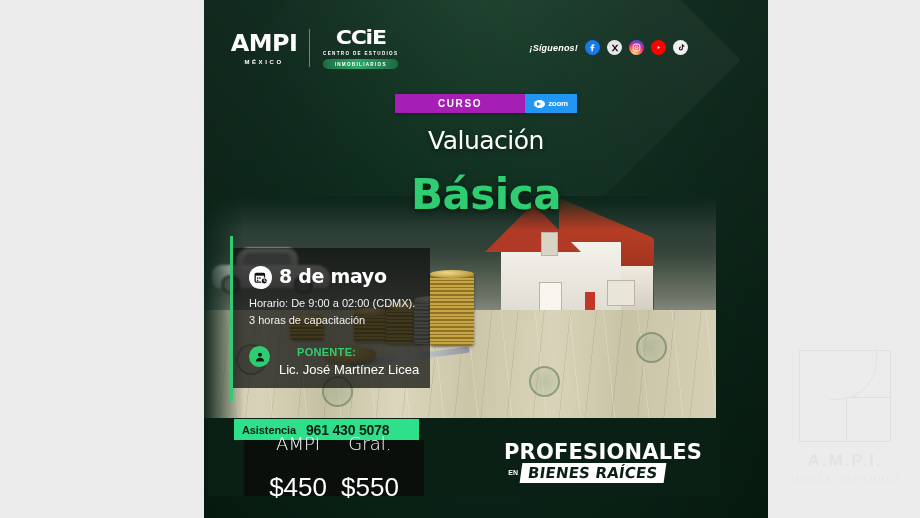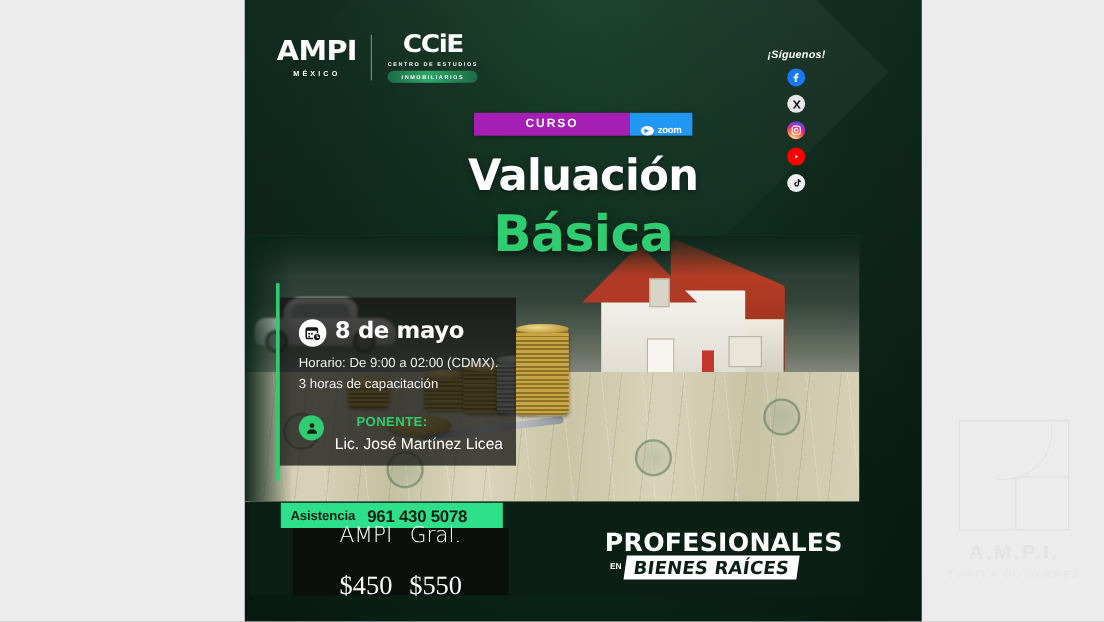--- a/index.html
+++ b/index.html
@@ -166,21 +166,20 @@
   }
 
   
   #follow-wrap {
     position: absolute;
     right: 28px;
     top: 40px;
     display: flex;
     align-items: center;
     gap: 7px;
-    flex-direction: column;
   }
   #follow-label {
     font-size: 9px;
     font-weight: bold;
     color: #ffffff;
     font-style: italic;
     letter-spacing: 0.2px;
   }
   .social {
     width: 15px; height: 15px;
@@ -219,21 +218,21 @@
     color: #fff;
     font-size: 10px;
     font-weight: bold;
     letter-spacing: 1.6px;
   }
   #zoom-badge {
     width: 52px;
     height: 19px;
     background: #2196f3;
     display: flex;
-    align-items: flex-end;
+    align-items: center;
     justify-content: center;
     gap: 3px;
   }
   #zoom-cam {
     width: 11px; height: 8px;
     border-radius: 50%;
     background: #fff;
     position: relative;
   }
   #zoom-cam:after {
@@ -251,23 +250,23 @@
     font-weight: bold;
     letter-spacing: -0.3px;
   }
 
   
   #title-main {
     position: absolute;
     top: 126px;
     left: 0; right: 0;
     text-align: center;
-    font-size: 36px;
-    color: #ffffff;
-    font-weight: 700;
+    font-size: 25px;
+    color: #ffffff;
+    font-weight: 400;
     letter-spacing: -0.5px;
     z-index: 6;
     text-shadow: 0 2px 5px rgba(0,0,0,0.45);
     font-family: "DejaVu Sans", sans-serif;
   }
   #title-accent {
     position: absolute;
     top: 170px;
     left: 0; right: 0;
     text-align: center;
@@ -590,25 +589,25 @@
     gap: 14px;
   }
   .price-col { text-align: center; }
   .price-name {
     font-size: 18px;
     color: #ffffff;
     font-weight: 300;
     font-family: "DejaVu Sans", sans-serif;
   }
   .price-val {
-    font-size: 22px;
+    font-size: 26px;
     color: #ffffff;
     font-weight: 300;
     margin-top: 18px;
-    font-family: Liberation Serif, serif;
+    font-family: Liberation Sans, sans-serif;
   }
   #tagline {
     position: absolute;
     right: 38px;
     top: 22px;
     width: 178px;
     text-align: center;
   }
   #tag-1 {
     font-size: 21px;

